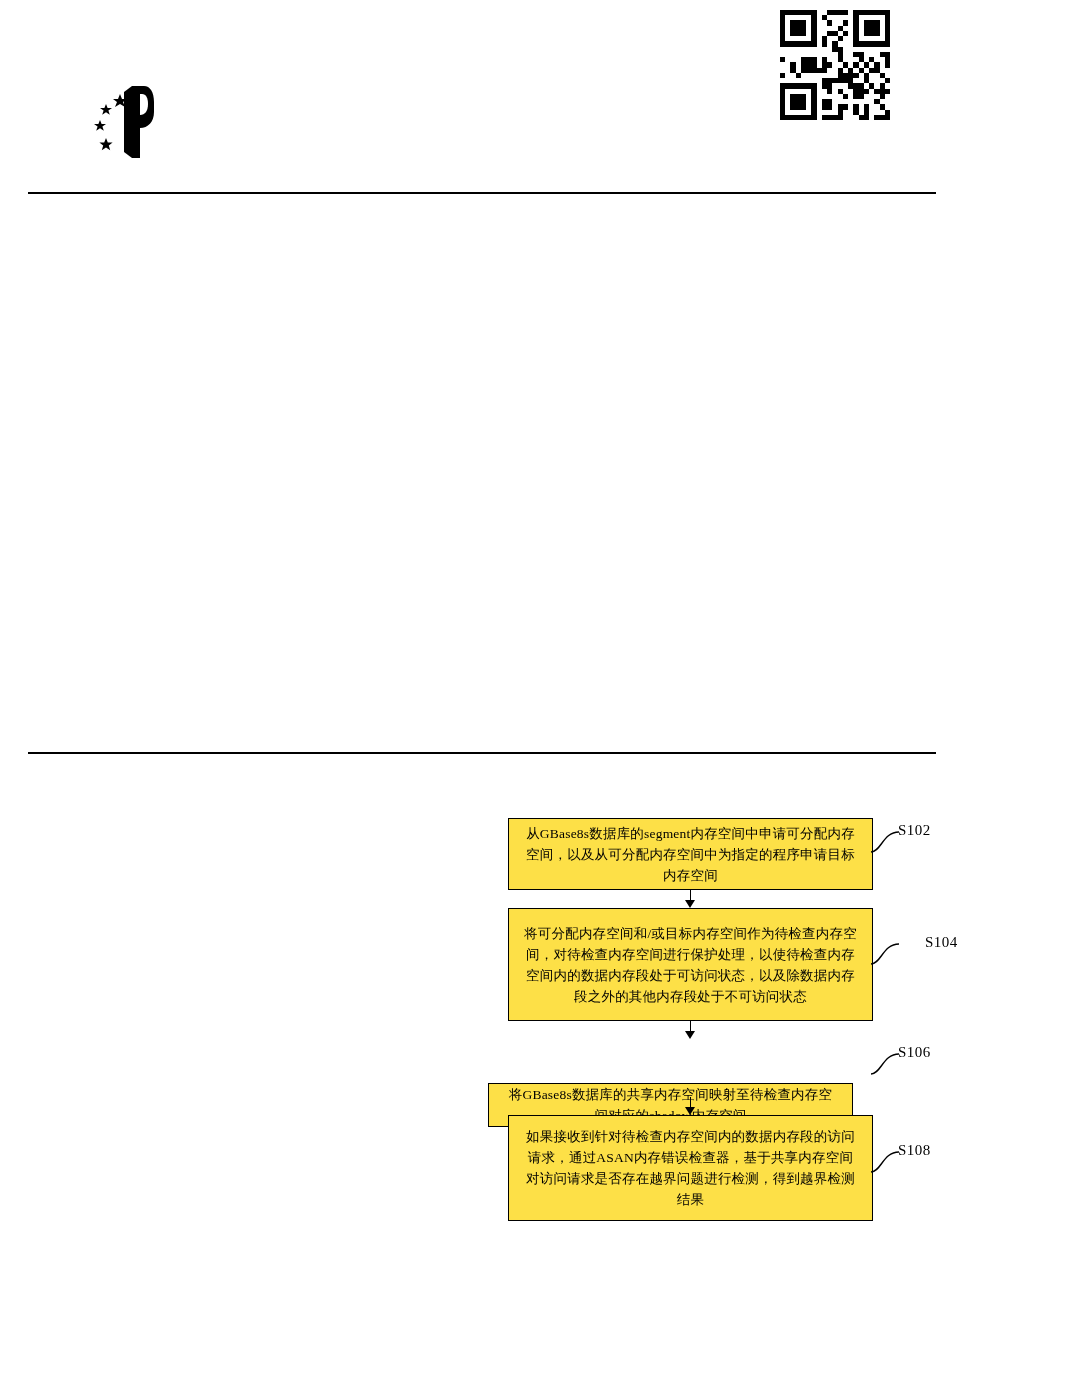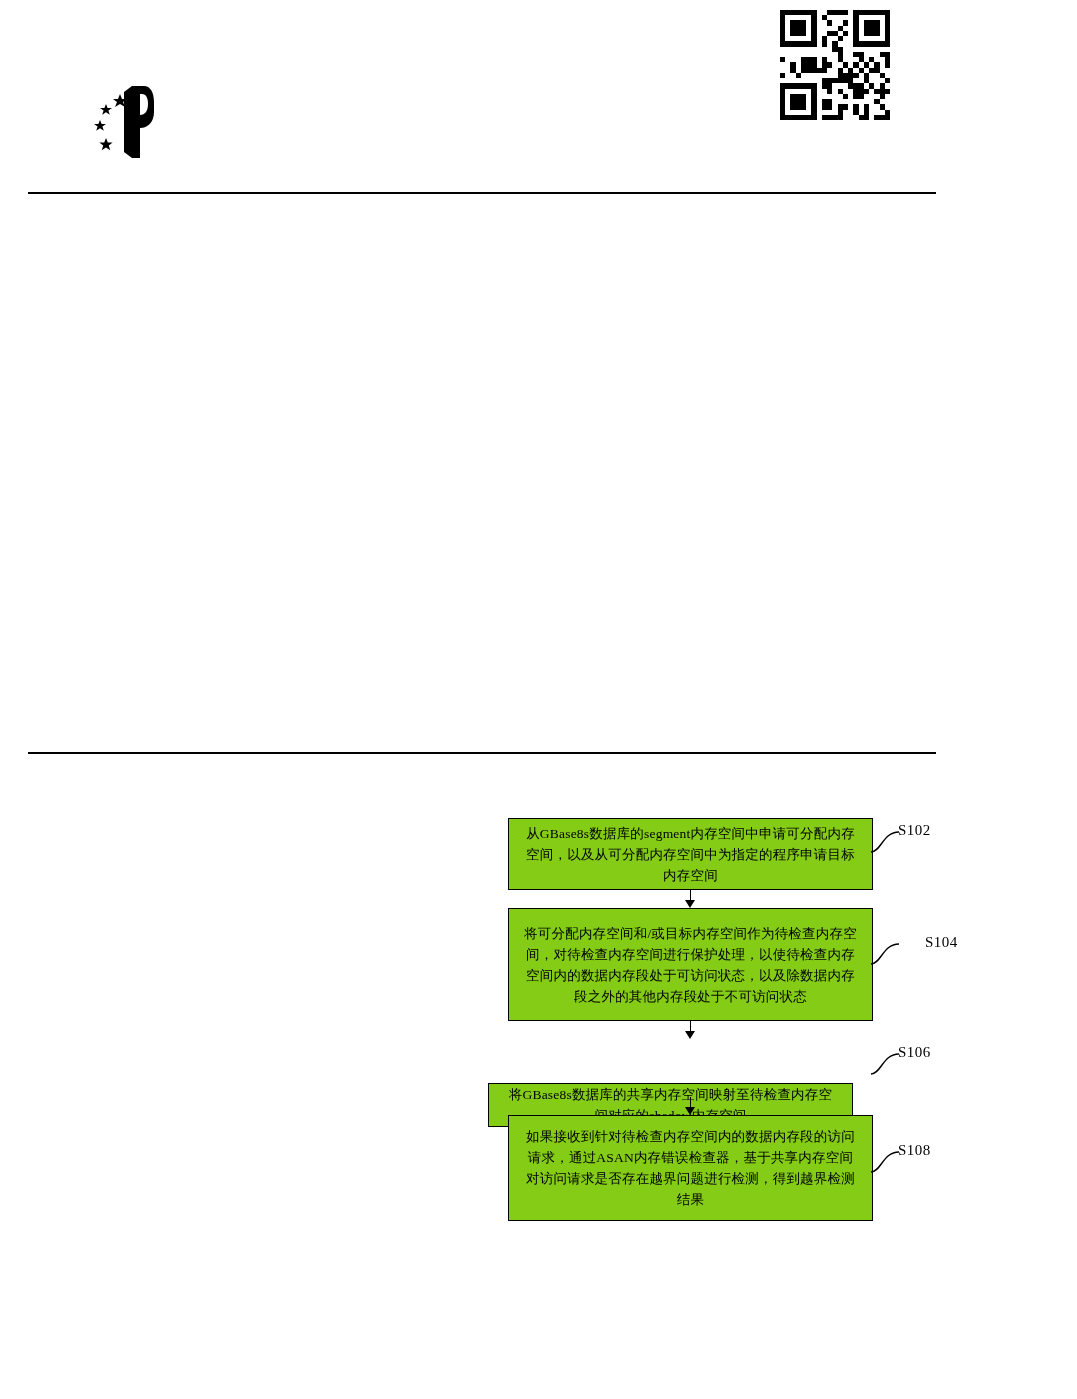--- a/index.html
+++ b/index.html
@@ -61,21 +61,21 @@
     position: absolute;
     left: 0;
     top: 800px;
     width: 1077px;
   }
 
   .flow-step {
     position: absolute;
     box-sizing: border-box;
     border: 1.5px solid #000;
-    background: #84cc16;
+    background: #fde047;
     display: flex;
     align-items: center;
     justify-content: center;
     text-align: center;
     font-family: "Liberation Serif", serif;
     font-size: 13.5px;
     line-height: 21px;
     padding: 6px 14px;
     letter-spacing: 0.2px;
   }

